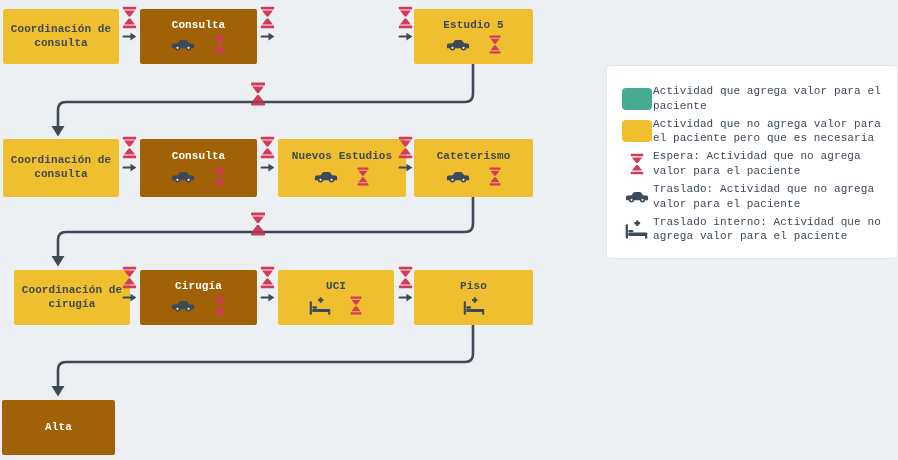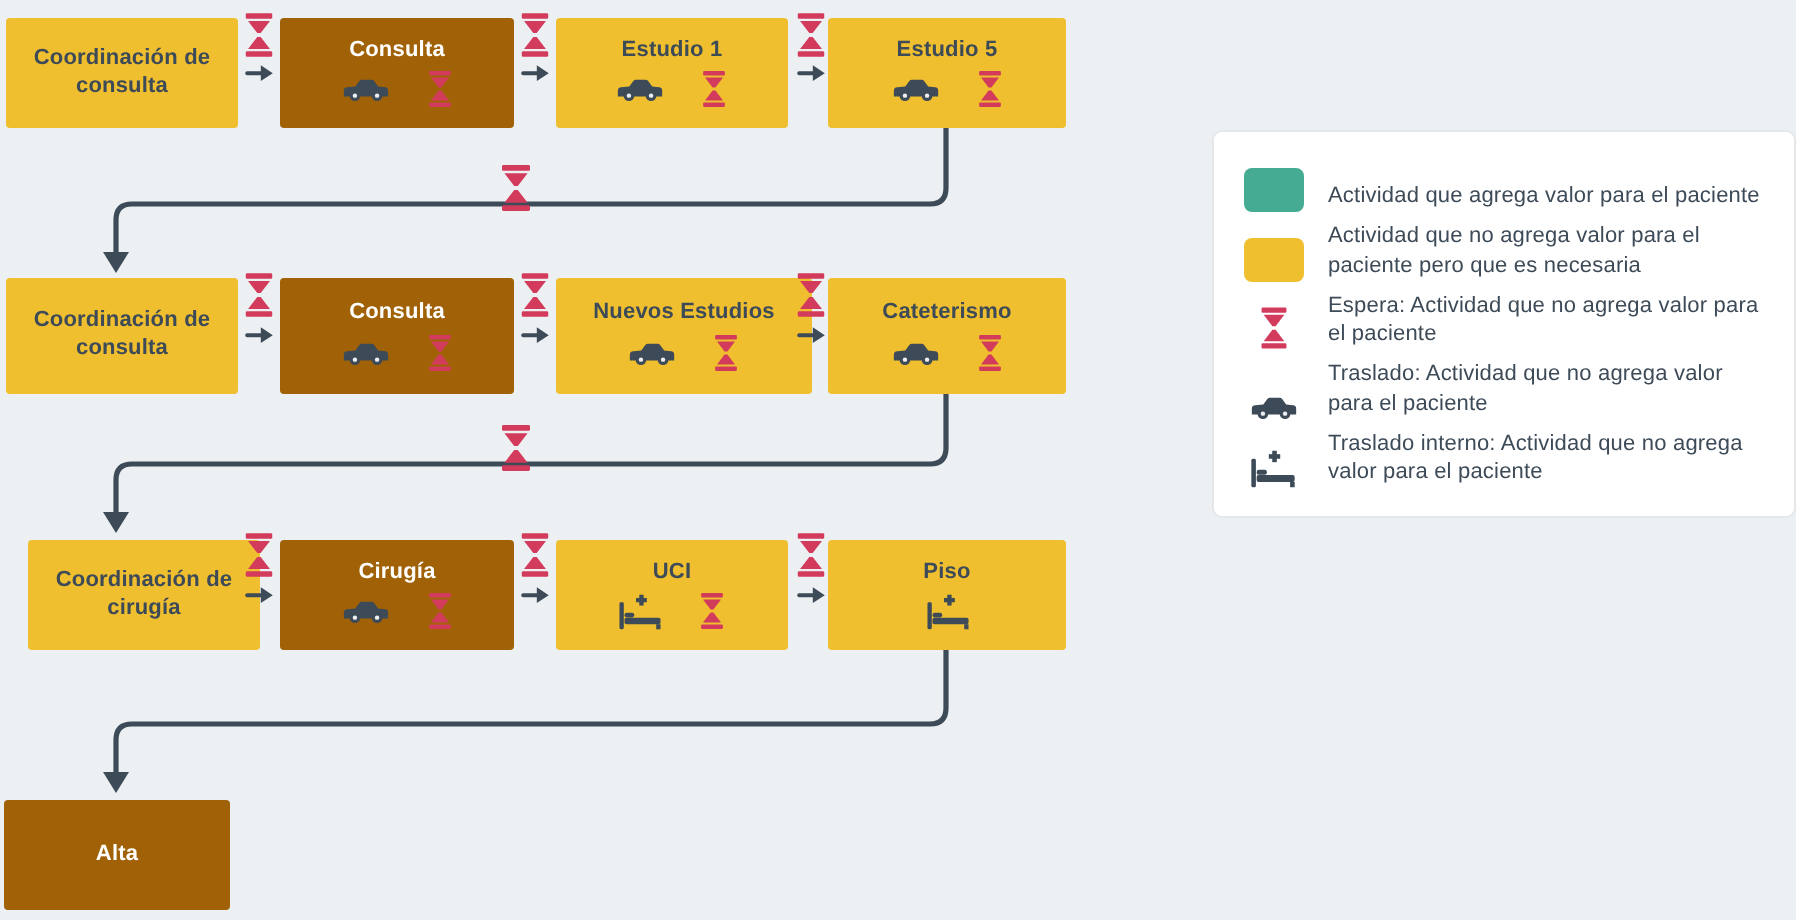--- a/index.html
+++ b/index.html
@@ -1,19 +1,19 @@
 <!DOCTYPE html>
 <html><head>
 <meta charset="utf-8">
 <style>
   html,body { margin:0; padding:0; background:#ffffff; }
   .canvas {
     position:relative; width:898px; height:460px;
     background:#EDF0F2; overflow:hidden;
-    font-family:Liberation Sans, sans-serif;
+    font-family:Liberation Mono, monospace;
   }
   
   .step {
     position:absolute; border-radius:2px; box-sizing:border-box;
     display:flex; flex-direction:column; align-items:center; justify-content:center;
     gap:3px; text-align:center;
   }
   .step .label { font-size:11px; font-weight:700; line-height:1.25; padding:0 6px; letter-spacing:.1px; }
   .step.nv { background:#F0BF2F; color:#3D4A57; }
   .step.v  { background:#a16207; color:#FFFFFF; }
@@ -24,21 +24,21 @@
   .abs { position:absolute; }
   .conn-svg { position:absolute; left:0; top:0; pointer-events:none; }
   
   .legend {
     position:absolute; left:607px; top:66px; width:290px; height:192px;
     background:#FFFFFF; border-radius:4px; box-sizing:border-box;
     padding:18px 12px 14px 13px;
     display:flex; flex-direction:column; justify-content:space-between;
     box-shadow:0 0 0 1px #E4E8EB;
   }
-  .legend-item { display:flex; align-items:flex-end; gap:11px; }
+  .legend-item { display:flex; align-items:center; }
   .legend-icon-cell { width:33px; flex:none; display:flex; justify-content:center; align-items:center; }
   .swatch { width:30px; height:22px; border-radius:4px; }
   .swatch.v { background:#45AB92; }
   .swatch.nv { background:#F0BF2F; }
   .legend-text { font-size:11px; color:#3D4A57; line-height:1.32; letter-spacing:.1px; }
 </style>
 </head>
 <body>
 
 <svg width="0" height="0" style="position:absolute" aria-hidden="true">
@@ -100,31 +100,20 @@
     <div class="label">Consulta</div>
     <div class="icons">
       <svg class="ic dark" width="24" height="13">
           <use href="#sym-car" xlink:href="#sym-car"></use>
         </svg>
       <svg class="ic red" width="14" height="19">
           <use href="#sym-hourglass" xlink:href="#sym-hourglass"></use>
         </svg>
     </div>
   </div>
-  <div class="step nv" style="left:278px;top:9px;width:116px;height:55px">
-    <div class="label">Estudio 1</div>
-    <div class="icons">
-      <svg class="ic dark" width="24" height="13">
-          <use href="#sym-car" xlink:href="#sym-car"></use>
-        </svg>
-      <svg class="ic red" width="14" height="19">
-          <use href="#sym-hourglass" xlink:href="#sym-hourglass"></use>
-        </svg>
-    </div>
-  </div>
   <div class="step nv" style="left:414px;top:9px;width:119px;height:55px">
     <div class="label">Estudio 5</div>
     <div class="icons">
       <svg class="ic dark" width="24" height="13">
           <use href="#sym-car" xlink:href="#sym-car"></use>
         </svg>
       <svg class="ic red" width="14" height="19">
           <use href="#sym-hourglass" xlink:href="#sym-hourglass"></use>
         </svg>
     </div>

